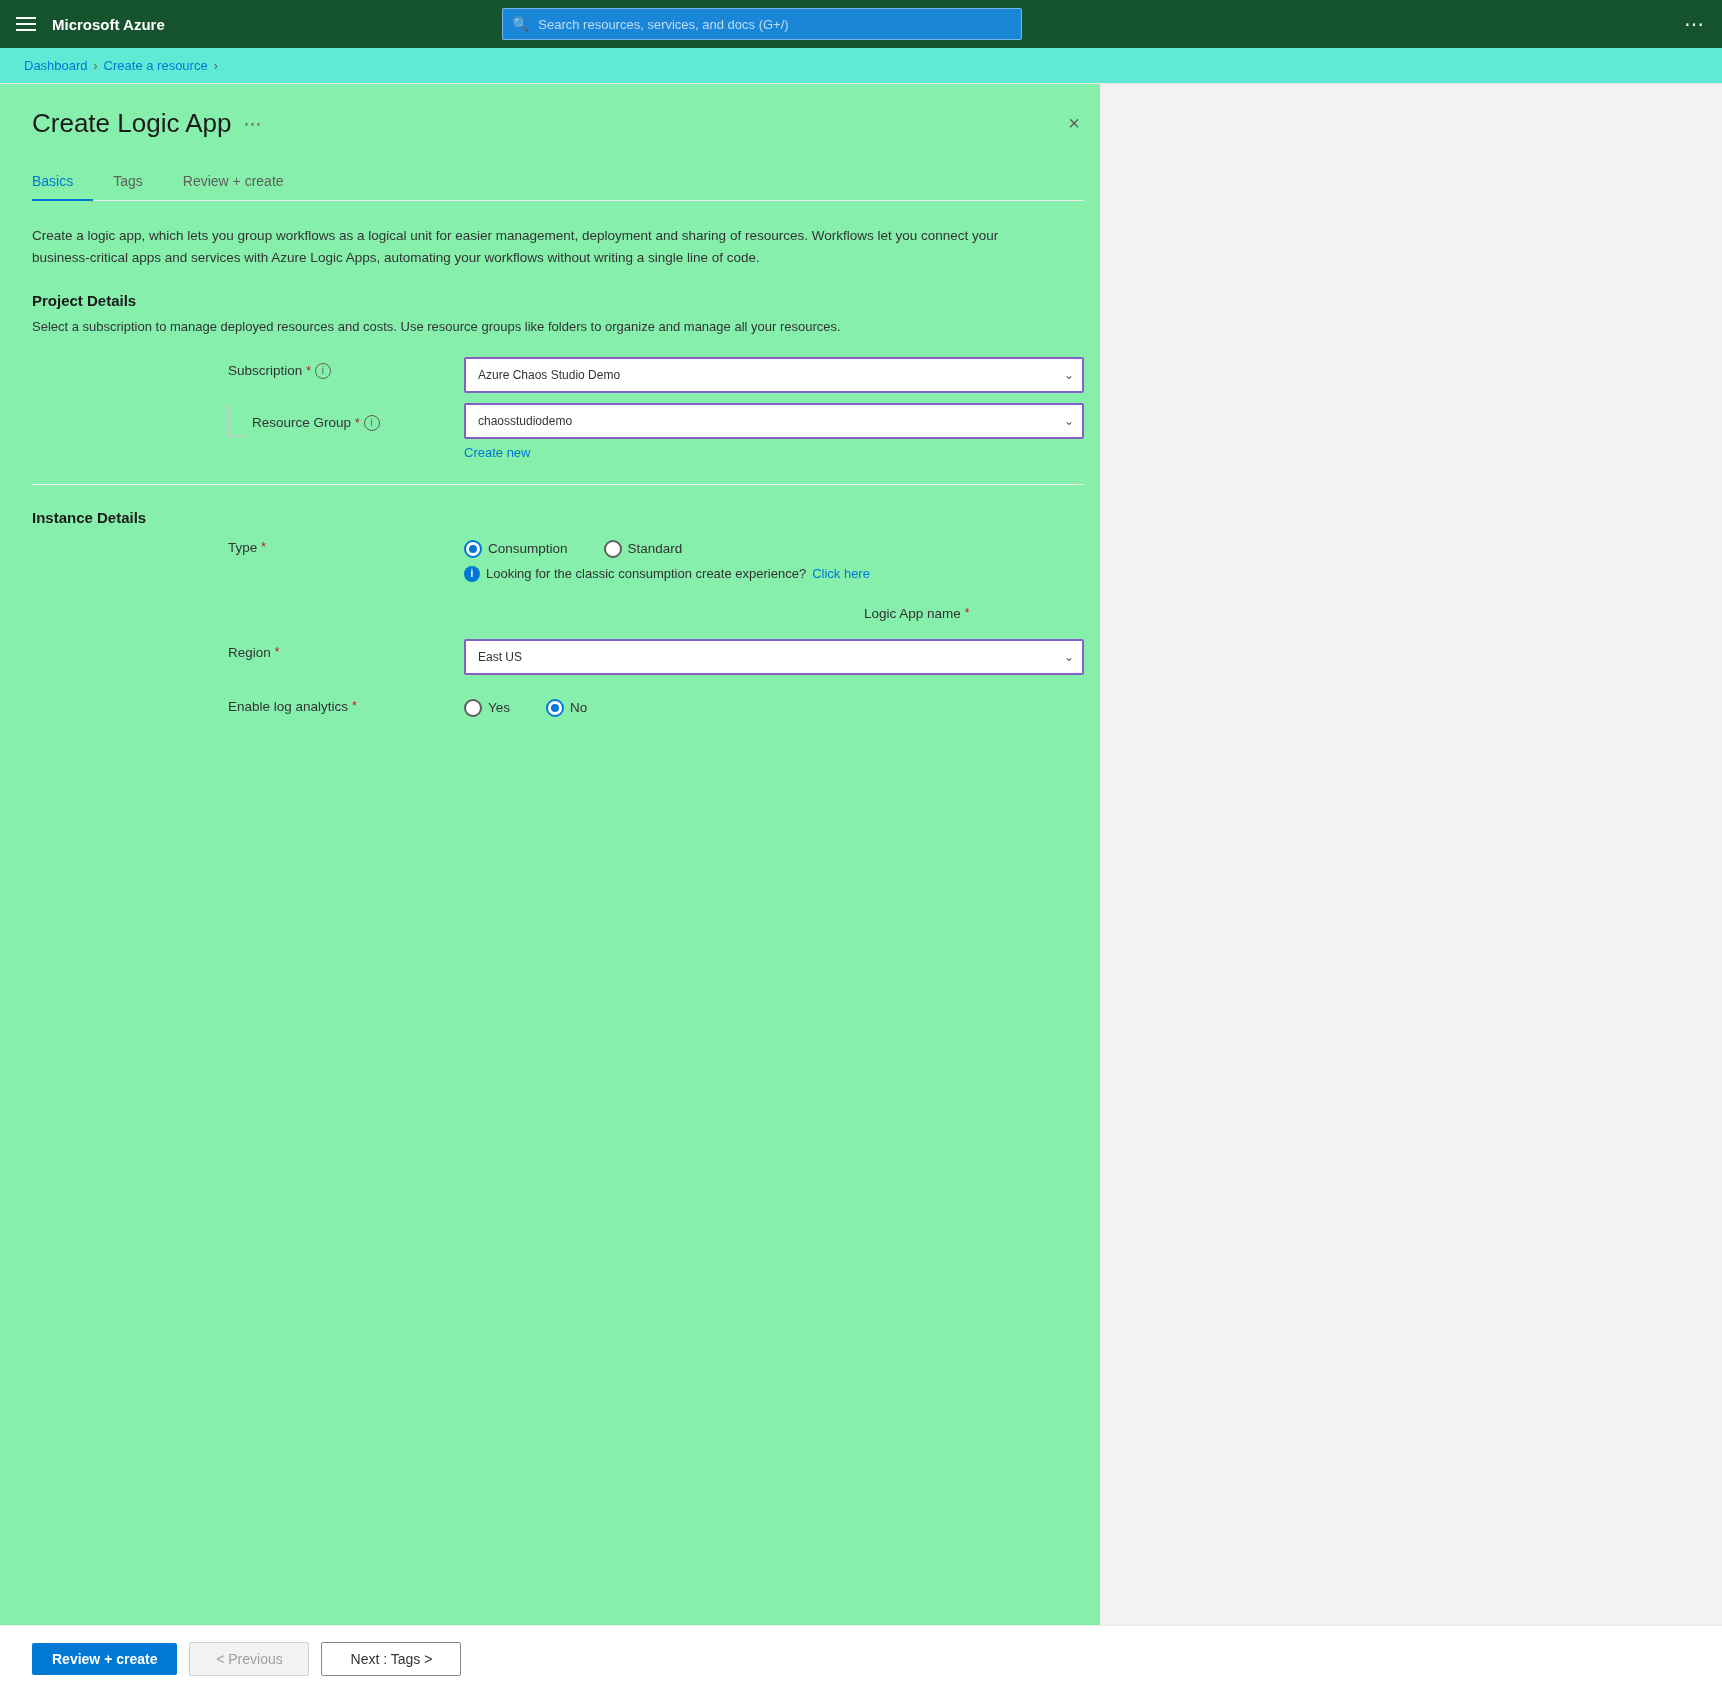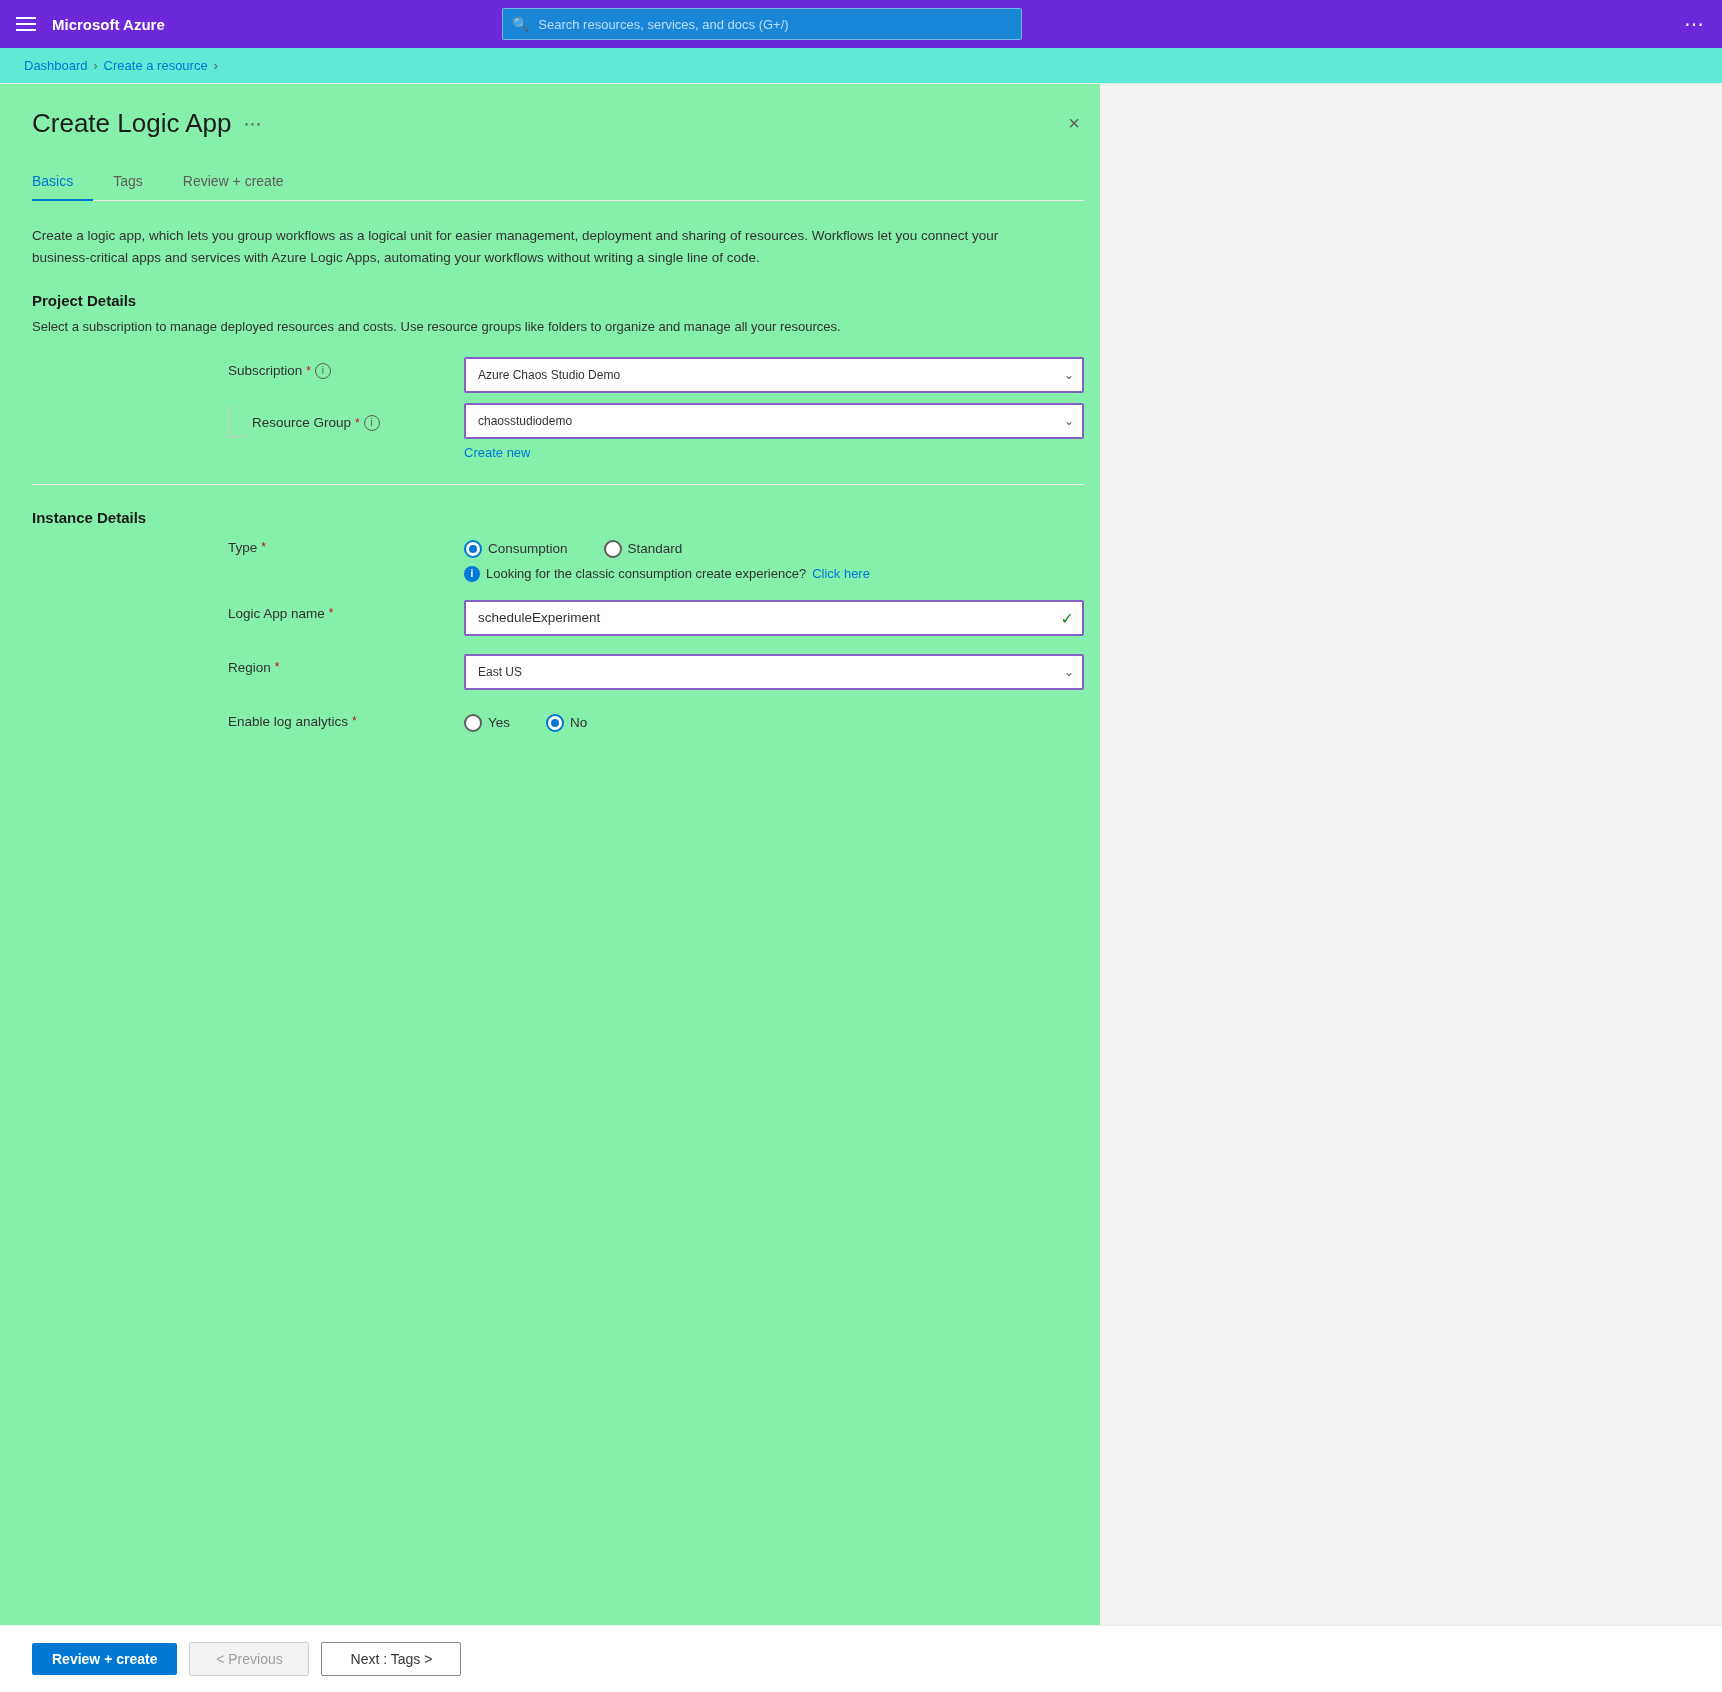--- a/index.html
+++ b/index.html
@@ -1,20 +1,20 @@
 <!DOCTYPE html>
 <html><head>
   <meta charset="utf-8">
   <style>
     * { box-sizing: border-box; margin: 0; padding: 0; }
     body { font-family: 'Segoe UI', Arial, sans-serif; font-size: 14px; color: #333; background: #f3f2f1; }
 
     
     .nav-bar {
-      background: #6d28d9;
+      background: #14532d;
       height: 48px;
       display: flex;
       align-items: center;
       padding: 0 16px;
       gap: 12px;
     }
     .nav-hamburger { color: white; font-size: 18px; cursor: pointer; display: flex; flex-direction: column; gap: 4px; }
     .nav-hamburger span { display: block; width: 20px; height: 2px; background: white; }
     .nav-brand { color: white; font-size: 15px; font-weight: 600; margin-left: 4px; white-space: nowrap; }
     .nav-search {
@@ -460,26 +460,20 @@
           <a href="#" class="click-here-link">Click here</a>
         </div>
       </div>
     </div>
 
     <div class="form-row">
       <div class="form-label">
         <span>Logic App name</span>
         <span class="required-star">*</span>
       </div>
-      <div class="form-control-wrapper">
-        <div class="text-input-wrapper">
-          <input type="text" class="text-input" value="scheduleExperiment" style="">
-          <span class="input-checkmark">✓</span>
-        </div>
-      </div>
     </div>
 
     <div class="form-row">
       <div class="form-label">
         <span>Region</span>
         <span class="required-star">*</span>
       </div>
       <div class="form-control-wrapper">
         <div class="select-wrapper">
           <select class="select-field">

